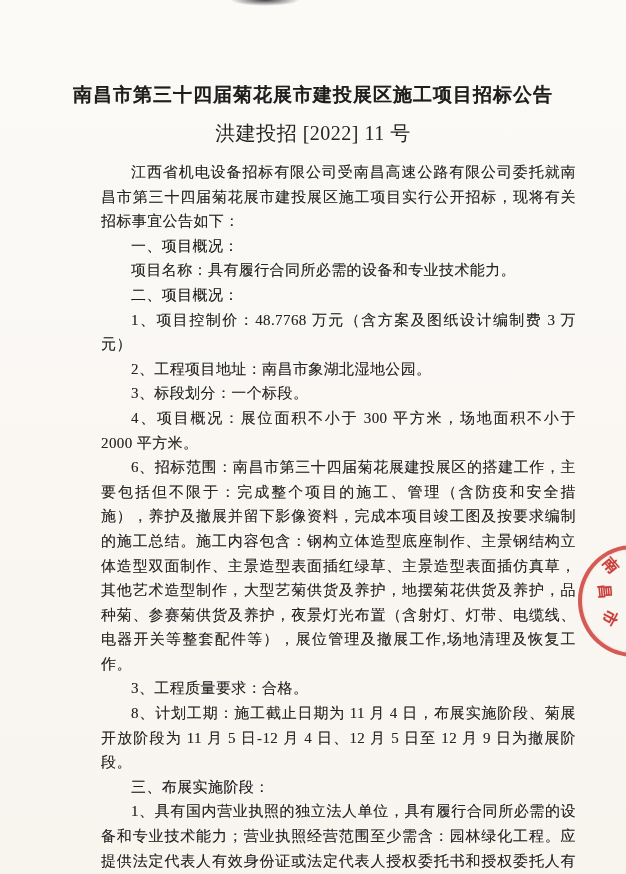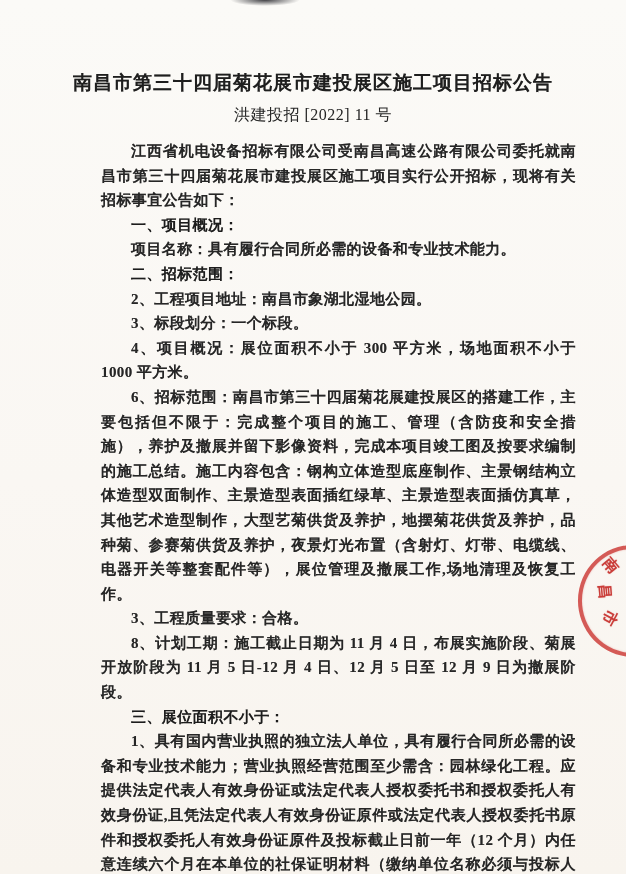--- a/index.html
+++ b/index.html
@@ -14,46 +14,46 @@
     overflow:hidden;
     background:linear-gradient(180deg,#fbfaf7 0%,#faf7f3 55%,#f8f4ee 100%);
   }
   
   .smudge {
     position:absolute; top:-6px; left:230px;
     width:70px; height:12px; border-radius:50%;
     background:radial-gradient(ellipse at center, rgba(45,45,50,0.9) 0%, rgba(45,45,50,0.0) 70%);
   }
   .title {
-    margin:0; padding-top:70px;
+    margin:12px; padding-top:70px;
     text-align:center;
     font-size:19px; font-weight:bold;
     letter-spacing:1px;
     color:#1e1e1e;
     text-shadow:0 0 0.5px rgba(0,0,0,0.4);
   }
   .doc-number {
     margin-top:9px;
     text-align:center;
-    font-size:16px;
+    font-size:20px;
     color:#242424;
     letter-spacing:0.5px;
   }
   .doc-body {
     margin:13px 50px 0 101px;
     width:475px;
     font-size:15px;
     line-height:24.6px;
     text-align:justify;
     color:#262626;
     letter-spacing:0.4px;
     text-shadow:0 0 0.4px rgba(0,0,0,0.35);
   }
-  .doc-body p { margin:0; text-indent:2em;font-weight:bold; }
-  .doc-body p.heading { font-weight:bold; color:#1c1c1c; }
+  .doc-body p { margin:0; text-indent:2em; }
+  .doc-body p.heading { font-weight:normal; color:#1c1c1c; }
   
   .stamp-circle {
     position:absolute;
     top:545px; right:-62px;
     width:102px; height:104px;
     border:4px solid rgba(201,46,42,0.78);
     border-radius:50%;
     transform:rotate(-10deg);
     box-shadow:inset 0 0 2px rgba(201,46,42,0.3);
   }
@@ -72,28 +72,29 @@
   <div class="smudge"></div>
 
   <h1 class="title">南昌市第三十四届菊花展市建投展区施工项目招标公告</h1>
 
   <div class="doc-number">洪建投招 [2022] 11 号</div>
 
   <div class="doc-body" id="doc-body">
       <p class="body">江西省机电设备招标有限公司受南昌高速公路有限公司委托就南昌市第三十四届菊花展市建投展区施工项目实行公开招标，现将有关招标事宜公告如下：</p>
       <p class="heading">一、项目概况：</p>
       <p class="body">项目名称：具有履行合同所必需的设备和专业技术能力。</p>
-      <p class="heading">二、招标范围：</p>
+      <p class="heading">二、项目概况：</p>
+      <p class="body">1、项目控制价：48.7768 万元（含方案及图纸设计编制费 3 万元）</p>
       <p class="body">2、工程项目地址：南昌市象湖北湿地公园。</p>
       <p class="body">3、标段划分：一个标段。</p>
-      <p class="body">4、项目概况：展位面积不小于 300 平方米，场地面积不小于 1000 平方米。</p>
+      <p class="body">4、项目概况：展位面积不小于 300 平方米，场地面积不小于 2000 平方米。</p>
       <p class="body">6、招标范围：南昌市第三十四届菊花展建投展区的搭建工作，主要包括但不限于：完成整个项目的施工、管理（含防疫和安全措施），养护及撤展并留下影像资料，完成本项目竣工图及按要求编制的施工总结。施工内容包含：钢构立体造型底座制作、主景钢结构立体造型双面制作、主景造型表面插红绿草、主景造型表面插仿真草，其他艺术造型制作，大型艺菊供货及养护，地摆菊花供货及养护，品种菊、参赛菊供货及养护，夜景灯光布置（含射灯、灯带、电缆线、电器开关等整套配件等），展位管理及撤展工作,场地清理及恢复工作。</p>
       <p class="body">3、工程质量要求：合格。</p>
       <p class="body">8、计划工期：施工截止日期为 11 月 4 日，布展实施阶段、菊展开放阶段为 11 月 5 日-12 月 4 日、12 月 5 日至 12 月 9 日为撤展阶段。</p>
-      <p class="heading">三、展位面积不小于：</p>
+      <p class="heading">三、布展实施阶段：</p>
       <p class="body">1、具有国内营业执照的独立法人单位，具有履行合同所必需的设备和专业技术能力；营业执照经营范围至少需含：园林绿化工程。应提供法定代表人有效身份证或法定代表人授权委托书和授权委托人有效身份证,且凭法定代表人有效身份证原件或法定代表人授权委托书原件和授权委托人有效身份证原件及投标截止日前一年（12 个月）内任意连续六个月在本单位的社保证明材料（缴纳单位名称必须与投标人名称一致）</p>
     </div>
 
   <div class="stamp-circle"></div>
   <div id="stamp-chars">
       <span class="stamp-char" style="top: 556px; right: 8px; transform: rotate(50deg);">南</span>
       <span class="stamp-char" style="top: 582px; right: 14px; transform: rotate(85deg);">昌</span>
       <span class="stamp-char" style="top: 608px; right: 9px; transform: rotate(118deg);">市</span>
     </div>
 

